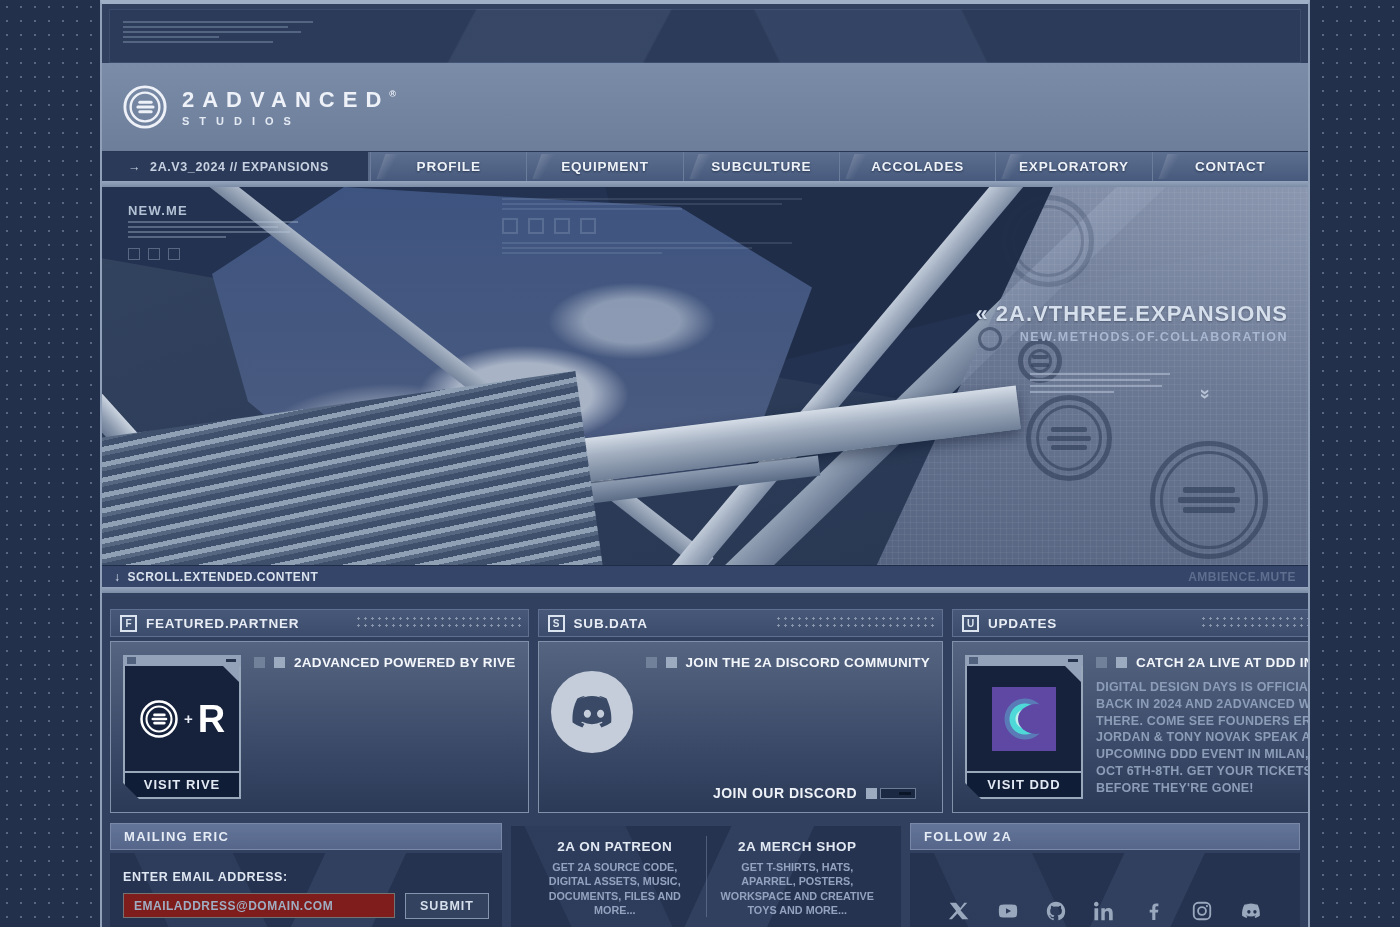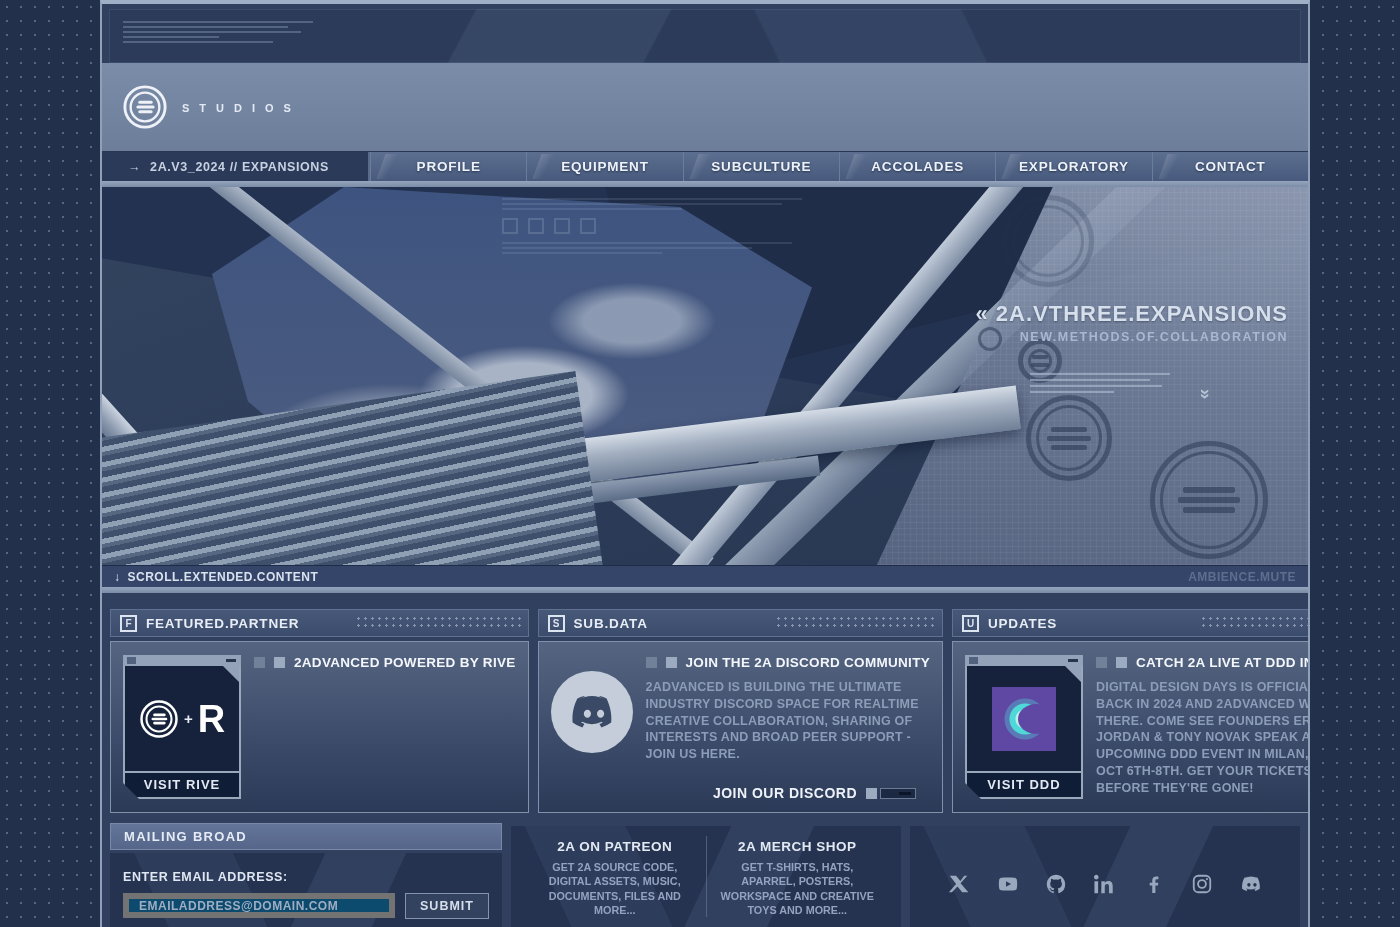--- a/index.html
+++ b/index.html
@@ -157,21 +157,21 @@
   .fcol { flex:1; display:flex; flex-direction:column; }
   .fhead { height:27px; flex:0 0 auto; background:linear-gradient(180deg,#64759a,#55668a); border:1px solid #7888a6;
     display:flex; align-items:center; padding:0 13px; font-weight:700; font-size:13px; letter-spacing:1.3px; color:#e6ecf5; }
   .fbody { flex:1; margin-top:3px; background:#263350; position:relative; padding:10px 13px; min-height:120px; overflow:hidden; }
   .fbody .poly { position:absolute; inset:0; pointer-events:none;
     background:
       linear-gradient(115deg, transparent 48%, rgba(90,110,150,.22) 48.2% 66%, transparent 66.2%),
       linear-gradient(245deg, transparent 60%, rgba(60,78,112,.35) 60.2% 82%, transparent 82.2%); }
   .mail-label { position:relative; font-weight:700; font-size:12.5px; letter-spacing:.6px; color:#dfe7f2; margin-top:7px; }
   .mail-row { position:relative; margin-top:9px; display:flex; gap:10px; }
-  .mail-input { width:272px; height:25px; background:#0c4a6e; border:6px solid #737373; color:#9fadc2;
+  .mail-input { width:272px; height:25px; background:#7f1d1d; border:1px solid #737373; color:#9fadc2;
     font-family:"Liberation Sans",sans-serif; font-weight:700; font-size:12px; letter-spacing:.5px; padding:0 10px; }
   .mail-input::placeholder { color:#9fadc2; opacity:1; }
   .mail-submit { width:84px; height:26px; background:#33425f; border:1px solid #8494ac; color:#d6dfeb;
     font-family:"Liberation Sans",sans-serif; font-weight:700; font-size:12.5px; letter-spacing:1px; cursor:pointer; }
   .sup-cols { position:relative; display:flex; }
   .sup-col { flex:1; text-align:center; padding:0 8px; }
   .sup-col + .sup-col { border-left:1px solid rgba(120,135,165,.5); }
   .sup-title { font-weight:700; font-size:13.5px; letter-spacing:.5px; color:#e2e9f3; margin-top:3px; }
   .sup-body { font-weight:700; font-size:10.8px; line-height:1.32; color:#93a3bf; margin-top:6px; }
   .social-row { position:relative; display:flex; align-items:center; justify-content:space-between; padding:36px 24px 0; }
@@ -197,20 +197,21 @@
 
   <div class="masthead">
     <svg class="logo-icon" viewBox="0 0 48 48">
       <circle cx="24" cy="24" r="21" fill="none" stroke="#eef2f8" stroke-width="3"></circle>
       <circle cx="24" cy="24" r="15" fill="none" stroke="#eef2f8" stroke-width="2.5"></circle>
       <rect x="17" y="17.5" width="15" height="3.2" rx="1.6" fill="#eef2f8"></rect>
       <rect x="15" y="22.4" width="19" height="3.2" rx="1.6" fill="#eef2f8"></rect>
       <rect x="17" y="27.3" width="15" height="3.2" rx="1.6" fill="#eef2f8"></rect>
     </svg>
     <div class="wordmark">
+      <div class="brand"><span>2ADVANCED</span><sup>®</sup></div>
       <div class="brandsub">STUDIOS</div>
     </div>
   </div>
 
   <div class="navbar">
     <div class="nav-current">
       <span>→</span>
       <span>2A.V3_2024 // EXPANSIONS</span>
     </div>
     <div class="nav-item">
@@ -262,20 +263,34 @@
           <i style="width:36px"></i>
         </div>
       </div>
     <div class="emb emb-small">
         <div class="bars">
           <i style="width:16px"></i>
           <i style="width:18px"></i>
         </div>
       </div>
     <div class="emb emb-tiny"></div>
+    <div class="h-hud">
+      <div class="label">NEW.ME</div>
+      <div class="lines">
+        <i style="width:170px"></i>
+          <i style="width:150px"></i>
+          <i style="width:162px"></i>
+          <i style="width:98px"></i>
+      </div>
+      <div class="icons">
+          <i></i>
+          <i></i>
+          <i></i>
+        </div>
+    </div>
     <div class="h-mid">
       <div class="lines">
           <i style="width:300px"></i>
           <i style="width:280px"></i>
           <i style="width:180px"></i>
         </div>
       <div class="sqrow">
           <i></i>
           <i></i>
           <i></i>
@@ -356,21 +371,20 @@
           <svg width="48" height="48" viewBox="0 0 24 24" fill="#3a4a66">
             <path d="M19.3 5.3A16 16 0 0 0 15.9 4l-.2.4a12 12 0 0 1 3 1.5 13 13 0 0 0-13.4 0 12 12 0 0 1 3-1.5L8.1 4a16 16 0 0 0-3.4 1.3C2.6 9.4 2 13.3 2.3 17.2a16 16 0 0 0 4.9 2.5l1-1.7a10 10 0 0 1-1.6-.8l.4-.3a11.4 11.4 0 0 0 9.9 0l.4.3c-.5.3-1 .6-1.6.8l1 1.7a16 16 0 0 0 4.9-2.5c.4-4.5-.7-8.4-2.3-11.9zM9.7 14.9c-1 0-1.8-.9-1.8-2s.8-2 1.8-2 1.8.9 1.8 2-.8 2-1.8 2zm6.6 0c-1 0-1.8-.9-1.8-2s.8-2 1.8-2 1.8.9 1.8 2-.8 2-1.8 2z"></path>
           </svg>
         </div>
         <div class="t-col">
           <div class="t-row">
             <span class="sq sq-dark"></span>
             <span class="sq sq-light"></span>
             <span class="t-title">JOIN THE 2A DISCORD COMMUNITY</span>
           </div>
-          <div class="t-body">2ADVANCED IS BUILDING THE ULTIMATE INDUSTRY DISCORD SPACE FOR REALTIME CREATIVE COLLABORATION, SHARING OF INTERESTS AND BROAD PEER SUPPORT - JOIN US HERE.</div>
         </div>
         <div class="cta-row">
           <span class="cta-label">JOIN OUR DISCORD</span>
           <span class="meter">
               <span class="m1"></span>
               <span class="m2"></span>
             </span>
         </div>
       </div>
     </div>
@@ -399,21 +413,21 @@
           <div class="t-body">DIGITAL DESIGN DAYS IS OFFICIALLY BACK IN 2024 AND 2ADVANCED WILL BE THERE. COME SEE FOUNDERS ERIC JORDAN &amp; TONY NOVAK SPEAK AT THE UPCOMING DDD EVENT IN MILAN, ITALY OCT 6TH-8TH. GET YOUR TICKETS BEFORE THEY'RE GONE!</div>
         </div>
       </div>
     </div>
 
   </div>
 
   <div class="footer">
 
     <div class="fcol">
-      <div class="fhead">MAILING BROAD</div>
+      <div class="fhead">MAILING ERIC</div>
       <div class="fbody">
         <div class="poly"></div>
         <div class="mail-label">ENTER EMAIL ADDRESS:</div>
         <div class="mail-row">
           <input class="mail-input" type="text" placeholder="EMAILADDRESS@DOMAIN.COM" style="">
           <button class="mail-submit">SUBMIT</button>
         </div>
       </div>
     </div>
 
@@ -429,20 +443,21 @@
           <div class="sup-col">
             <div class="sup-title">2A MERCH SHOP</div>
             <div class="sup-body">GET T-SHIRTS, HATS, APARREL, POSTERS, WORKSPACE AND CREATIVE TOYS AND MORE...</div>
 
           </div>
         </div>
       </div>
     </div>
 
     <div class="fcol">
+      <div class="fhead">FOLLOW 2A</div>
       <div class="fbody">
         <div class="poly"></div>
         <div class="social-row">
           <span class="social">
             <svg viewBox="0 0 24 24">
                 <path d="M17.7 3H21l-7.3 8.3L22.2 21h-6.7l-5.2-6.3L4.3 21H1l7.8-8.9L1.9 3h6.9l4.7 5.7L17.7 3z"></path>
               </svg>
           </span>
           <span class="social">
             <svg viewBox="0 0 24 24">

